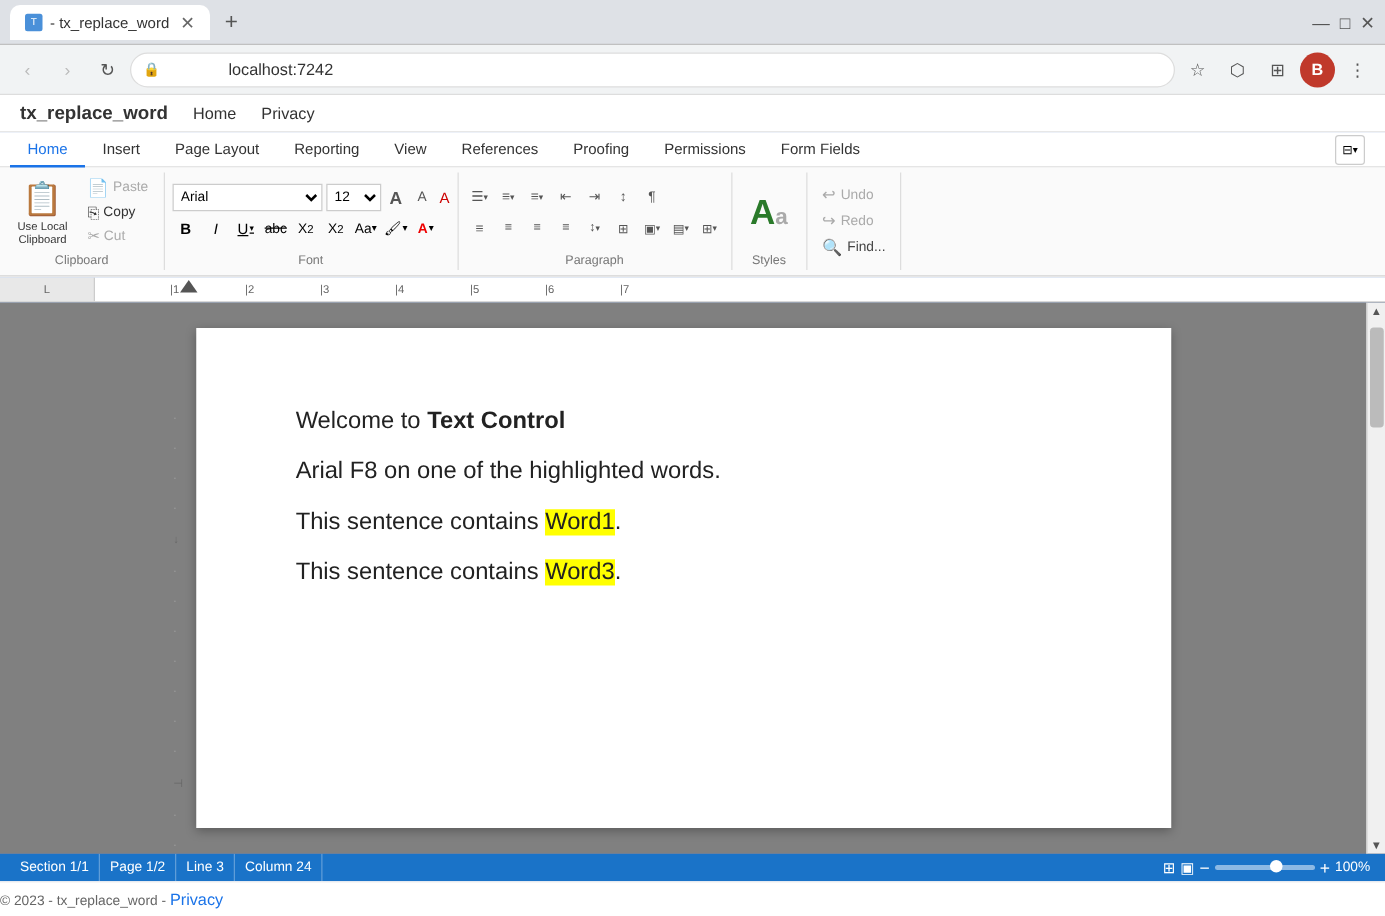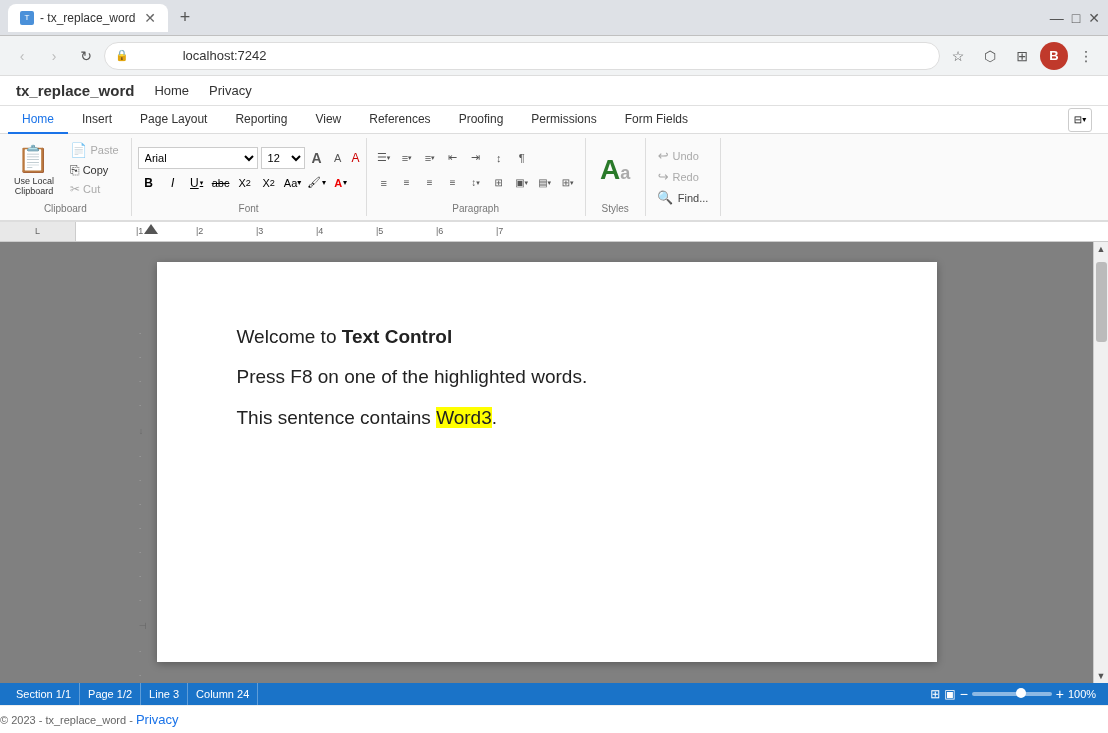--- a/index.html
+++ b/index.html
@@ -356,21 +356,24 @@
                 <div>·</div>
             </div>
           </div>
 
           <div class="doc-page">
 
             <div class="doc-text">
               Welcome to <strong>Text Control</strong>
             </div>
             <div class="doc-text">
-              Press F8 on one of the highlighted words.
+              Arial F8 on one of the highlighted words.
+            </div>
+            <div class="doc-text">
+              This sentence contains <span class="highlight-yellow">Word1</span>.
             </div>
             <div class="doc-text">
               This sentence contains <span class="highlight-yellow">Word3</span>.
             </div>
           </div>
         </div>
       </div>
 
       <div class="v-scrollbar">
         <div class="v-scrollbar-up">▲</div>

